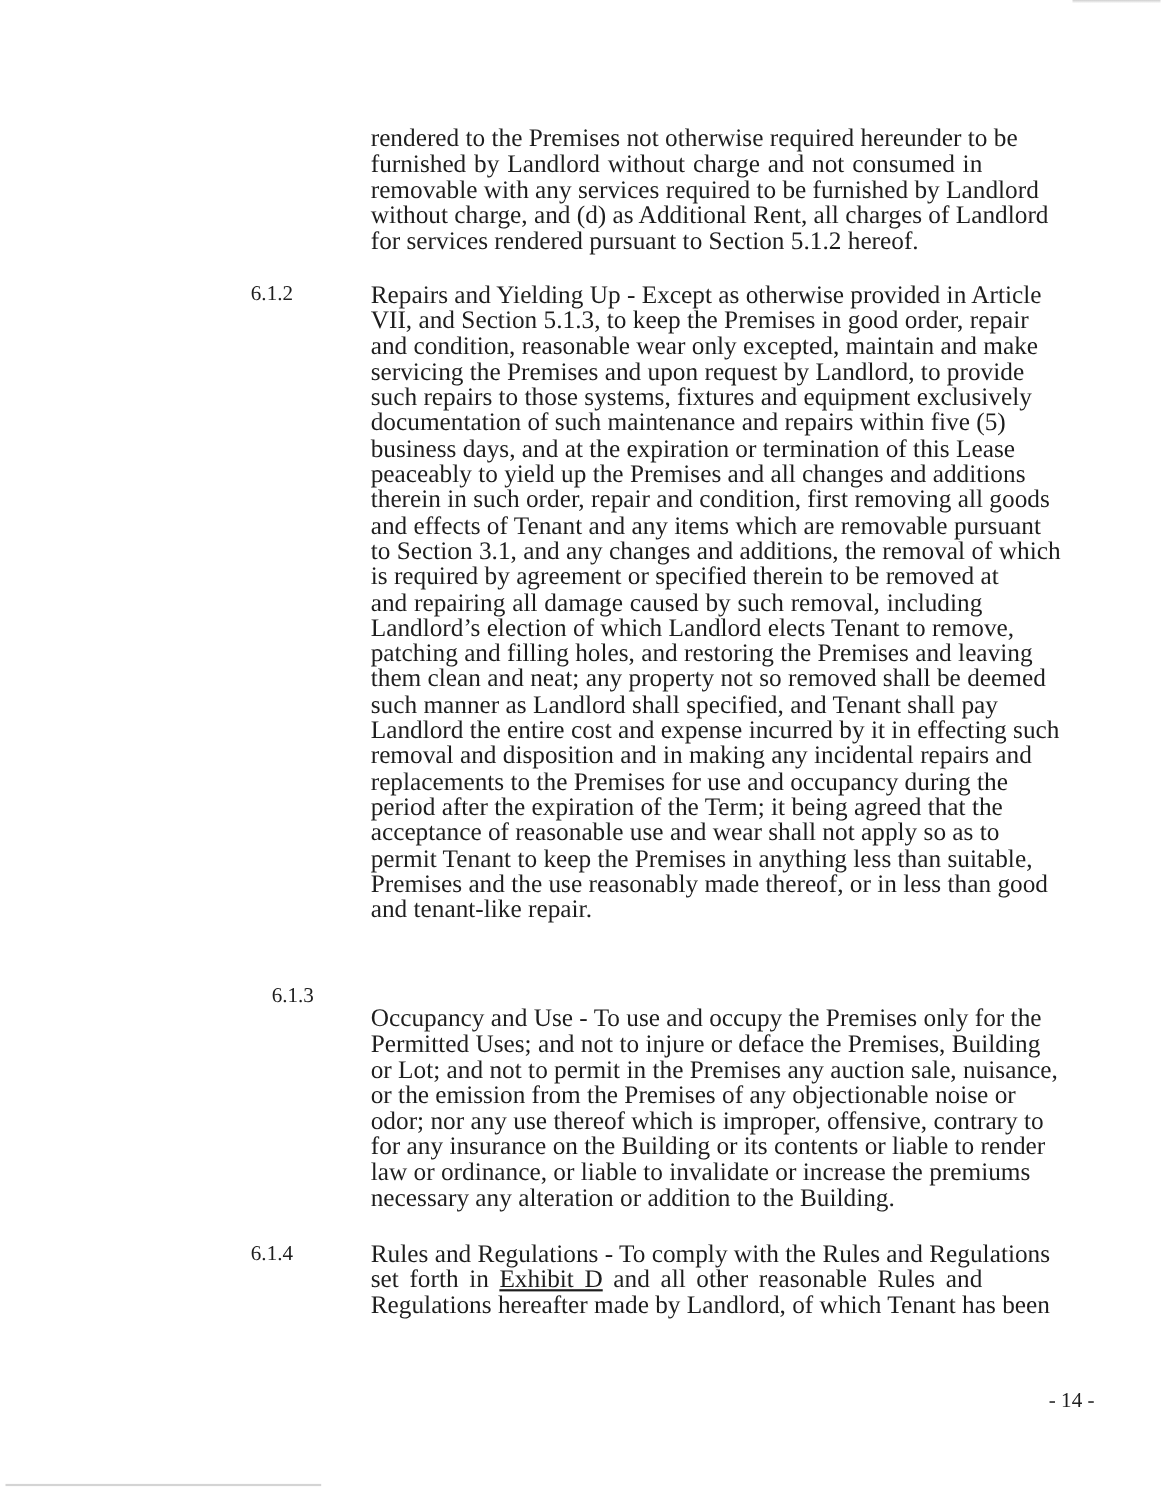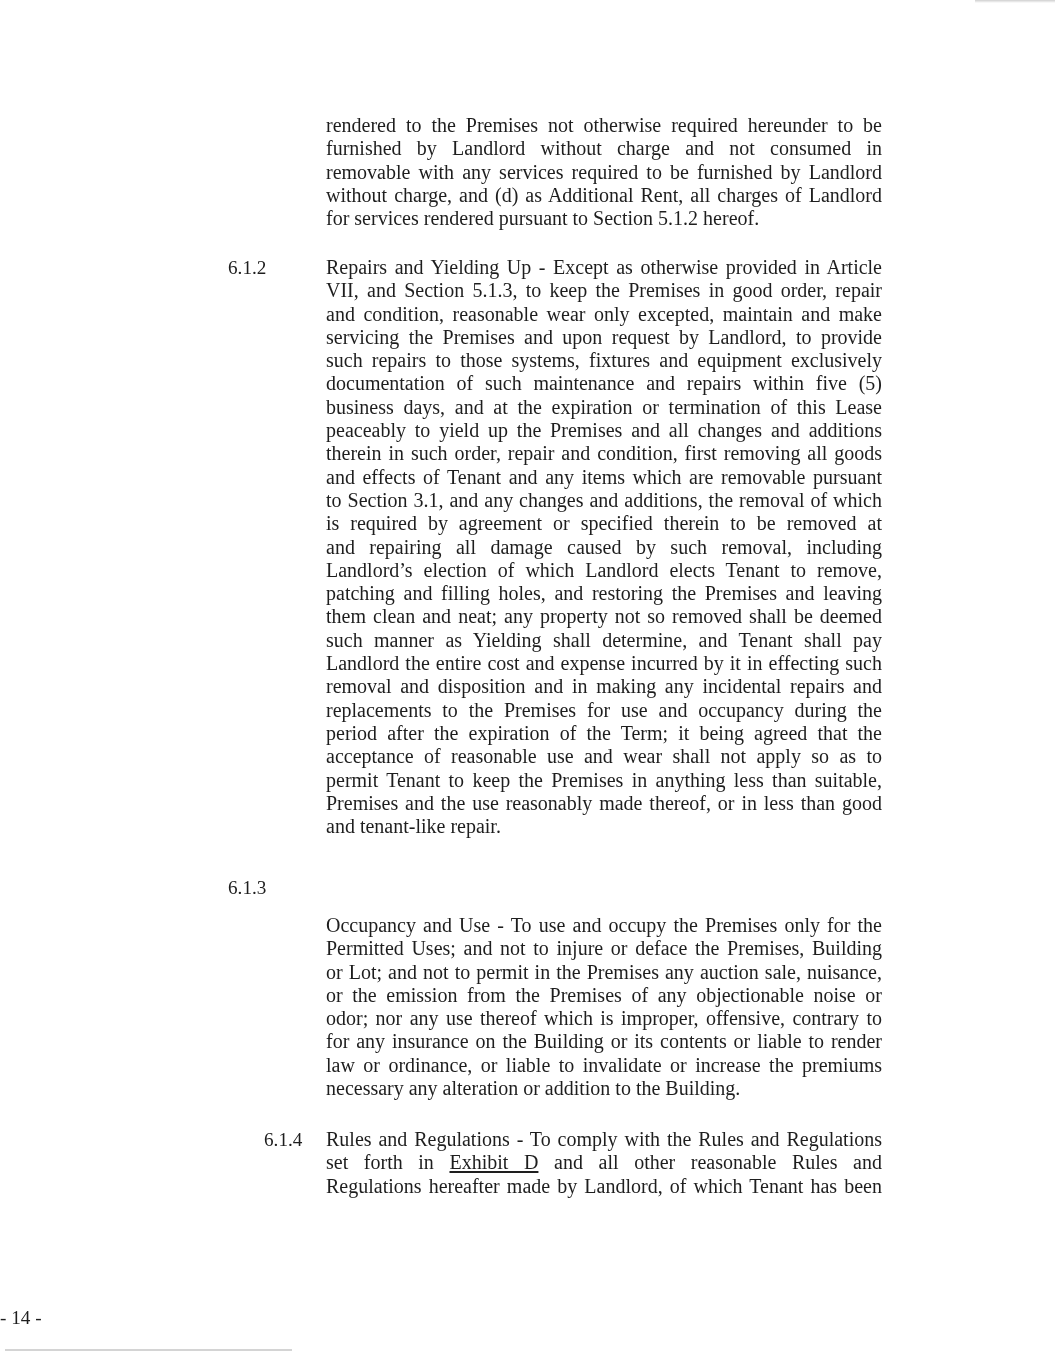--- a/index.html
+++ b/index.html
@@ -27,23 +27,23 @@
       background: linear-gradient(to bottom, #cfcfcf, #ffffff);
     }
     .bottom-rule {
       position: absolute;
       left: 5px; top: 1349px;
       width: 287px; height: 2px;
       background: #d4d4d4;
     }
     .block {
       position: absolute;
-      left: 326px;
+      left: 337px;
       width: 556px;
-      font-size: 20px;
+      font-size: 23px;
       line-height: 23.3px;
       text-align: justify;
     }
     .block .line {
       display: block;
       text-align: justify;
       text-align-last: justify;
       white-space: nowrap;
       height: 23.3px;
     }
@@ -57,22 +57,22 @@
       line-height: 23.3px;
     }
     .underline {
       text-decoration: underline;
       text-underline-offset: 2px;
     }
     .page-number {
       position: absolute;
       left: 0;
       width: 995px;
-      top: 1306px;
-      text-align: left;
+      top: 1262px;
+      text-align: right;
       font-size: 19.2px;
       line-height: 23px;
     }
   </style>
 </head>
 <body>
 
 <div class="page">
   <div class="top-edge"></div>
 
@@ -95,44 +95,44 @@
     <span class="line">business days, and at the expiration or termination of this Lease</span>
     <span class="line">peaceably to yield up the Premises and all changes and additions</span>
     <span class="line">therein in such order, repair and condition, first removing all goods</span>
     <span class="line">and effects of Tenant and any items which are removable pursuant</span>
     <span class="line">to Section 3.1, and any changes and additions, the removal of which</span>
     <span class="line">is required by agreement or specified therein to be removed at</span>
     <span class="line">and repairing all damage caused by such removal, including</span>
     <span class="line">Landlord’s election of which Landlord elects Tenant to remove,</span>
     <span class="line">patching and filling holes, and restoring the Premises and leaving</span>
     <span class="line">them clean and neat; any property not so removed shall be deemed</span>
-    <span class="line">such manner as Yielding shall determine, and Tenant shall pay</span>
+    <span class="line">such manner as Landlord shall specified, and Tenant shall pay</span>
     <span class="line">Landlord the entire cost and expense incurred by it in effecting such</span>
     <span class="line">removal and disposition and in making any incidental repairs and</span>
     <span class="line">replacements to the Premises for use and occupancy during the</span>
     <span class="line">period after the expiration of the Term; it being agreed that the</span>
     <span class="line">acceptance of reasonable use and wear shall not apply so as to</span>
     <span class="line">permit Tenant to keep the Premises in anything less than suitable,</span>
     <span class="line">Premises and the use reasonably made thereof, or in less than good</span>
     <span class="line last">and tenant-like repair.</span>
   </div>
 
-  <div class="num" style="top:876px;">6.1.3</div>
+  <div class="num" style="top:894px;margin-left:19px;">6.1.3</div>
   <div class="block" style="top:914px;">
     <span class="line">Occupancy and Use - To use and occupy the Premises only for the</span>
     <span class="line">Permitted Uses; and not to injure or deface the Premises, Building</span>
     <span class="line">or Lot; and not to permit in the Premises any auction sale, nuisance,</span>
     <span class="line">or the emission from the Premises of any objectionable noise or</span>
     <span class="line">odor; nor any use thereof which is improper, offensive, contrary to</span>
     <span class="line">for any insurance on the Building or its contents or liable to render</span>
     <span class="line">law or ordinance, or liable to invalidate or increase the premiums</span>
     <span class="line last">necessary any alteration or addition to the Building.</span>
   </div>
 
-  <div class="num" style="top:1128px;margin-left:36px;">6.1.4</div>
+  <div class="num" style="top:1128px;">6.1.4</div>
   <div class="block" style="top:1128px;">
     <span class="line">Rules and Regulations - To comply with the Rules and Regulations</span>
     <span class="line"><span style="white-space: pre;">set forth in </span><span class="underline" style="white-space: pre;">Exhibit D</span><span style="white-space: pre;"> and all other reasonable Rules and</span></span>
     <span class="line">Regulations hereafter made by Landlord, of which Tenant has been</span>
   </div>
 
   <div class="page-number">- 14 -</div>
 
   <div class="bottom-rule"></div>
 </div>

